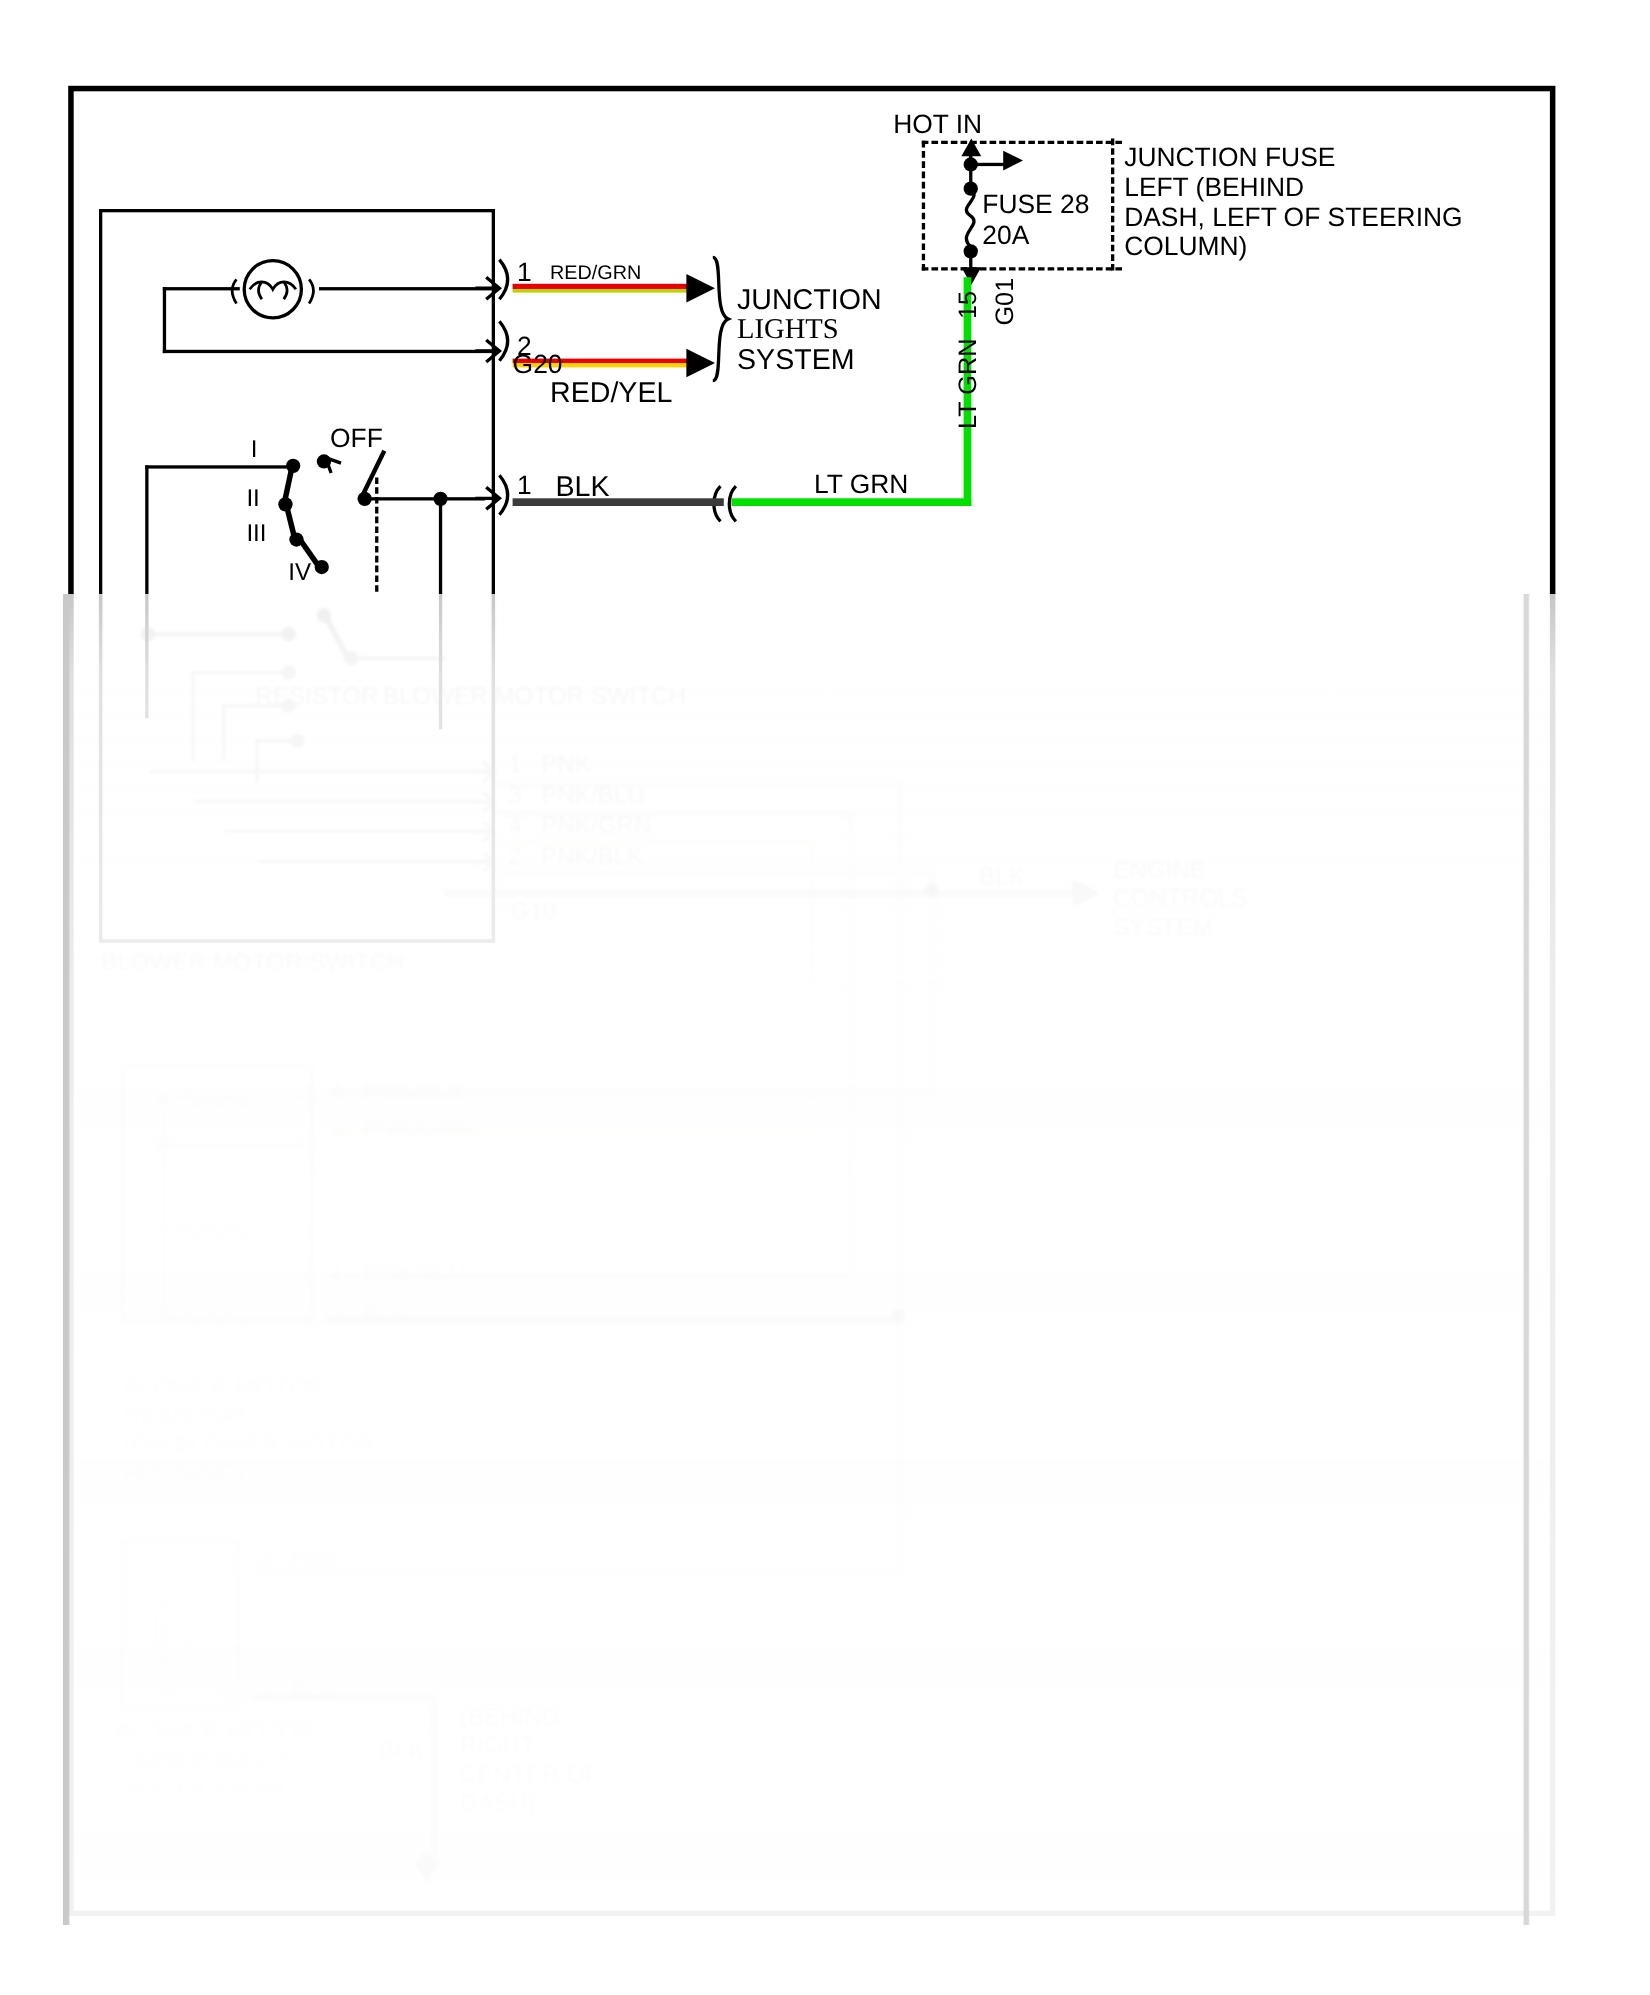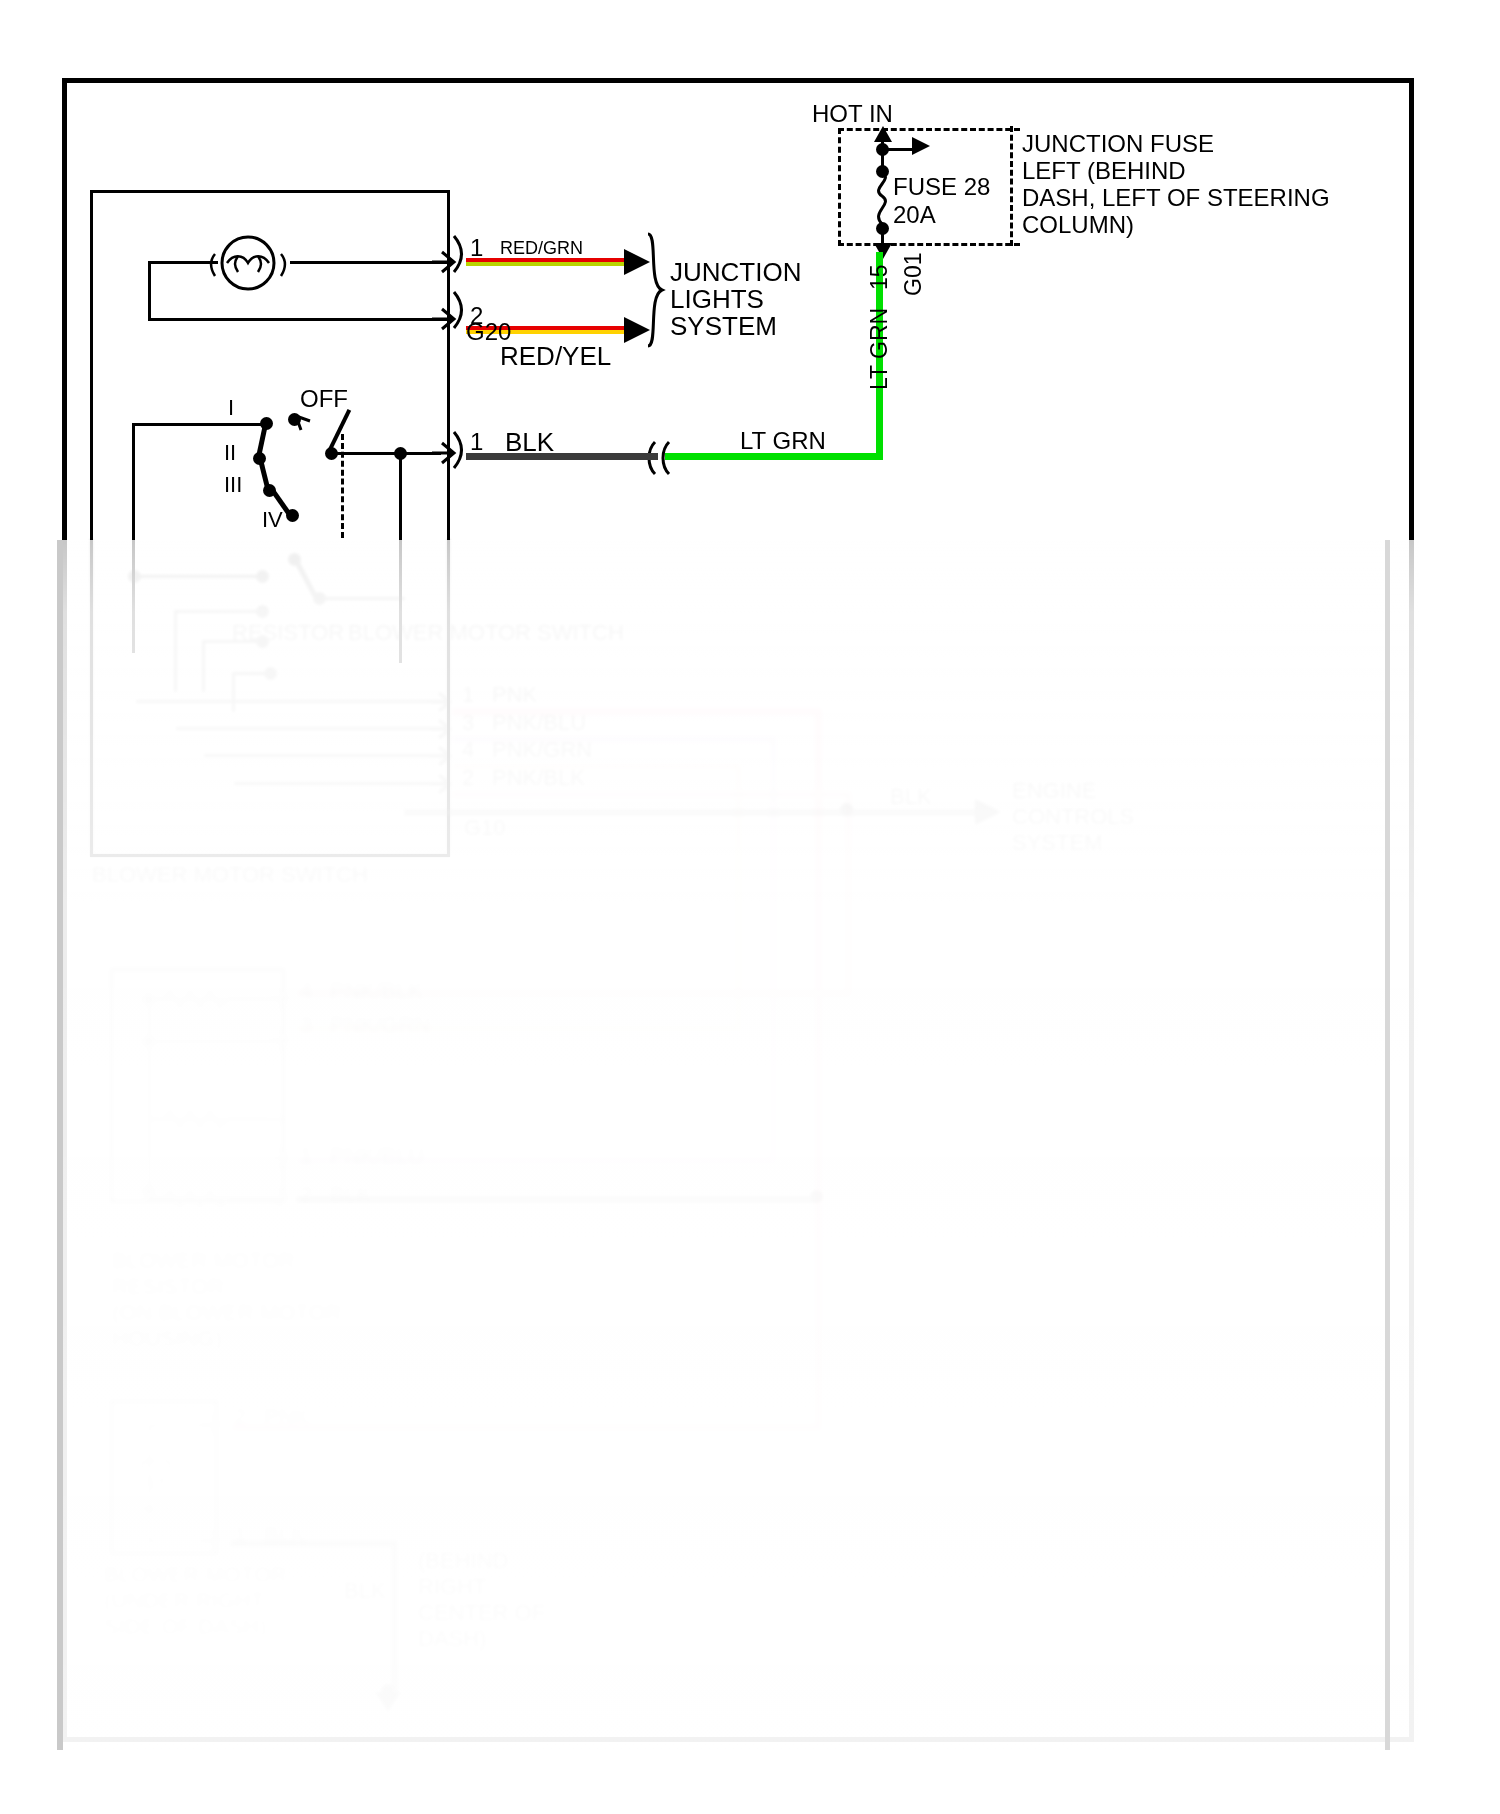--- a/index.html
+++ b/index.html
@@ -150,21 +150,21 @@
   <div class="txt" style="left:500px;top:302px;font-size:26px;margin-top:40px;">RED/YEL</div>
   <div class="redyel" style="left:466px;top:326px;width:160px;"></div>
   <div class="arrow-r" style="left:624px;top:317px;"></div>
 
   <div class="txt" style="left:466px;top:318px;">G20</div>
 
   <svg style="position:absolute;left:642px;top:232px;" width="32" height="118">
     <path d="M6,2 C16,2 6,52 20,58 C6,64 16,114 6,114" stroke="#000" stroke-width="3" fill="none"></path>
   </svg>
   <div class="txt" style="left:670px;top:258px;font-size:26px;">JUNCTION</div>
-  <div class="txt" style="left:670px;top:285px;font-size:26px;">LIGHTS</div>
+  <div class="txt" style="left:670px;top:285px;font-size:26px;font-family:Liberation Serif, serif;">LIGHTS</div>
   <div class="txt" style="left:670px;top:312px;font-size:26px;">SYSTEM</div>
 
   <div class="txt" style="left:300px;top:385px;">OFF</div>
   <div class="dot" style="left:288px;top:413px;"></div>
 
   <div class="txt-s" style="left:228px;top:395px;">I</div>
   <div class="txt-s" style="left:224px;top:440px;">II</div>
   <div class="txt-s" style="left:224px;top:472px;">III</div>
   <div class="txt-s" style="left:262px;top:507px;">IV</div>
 

